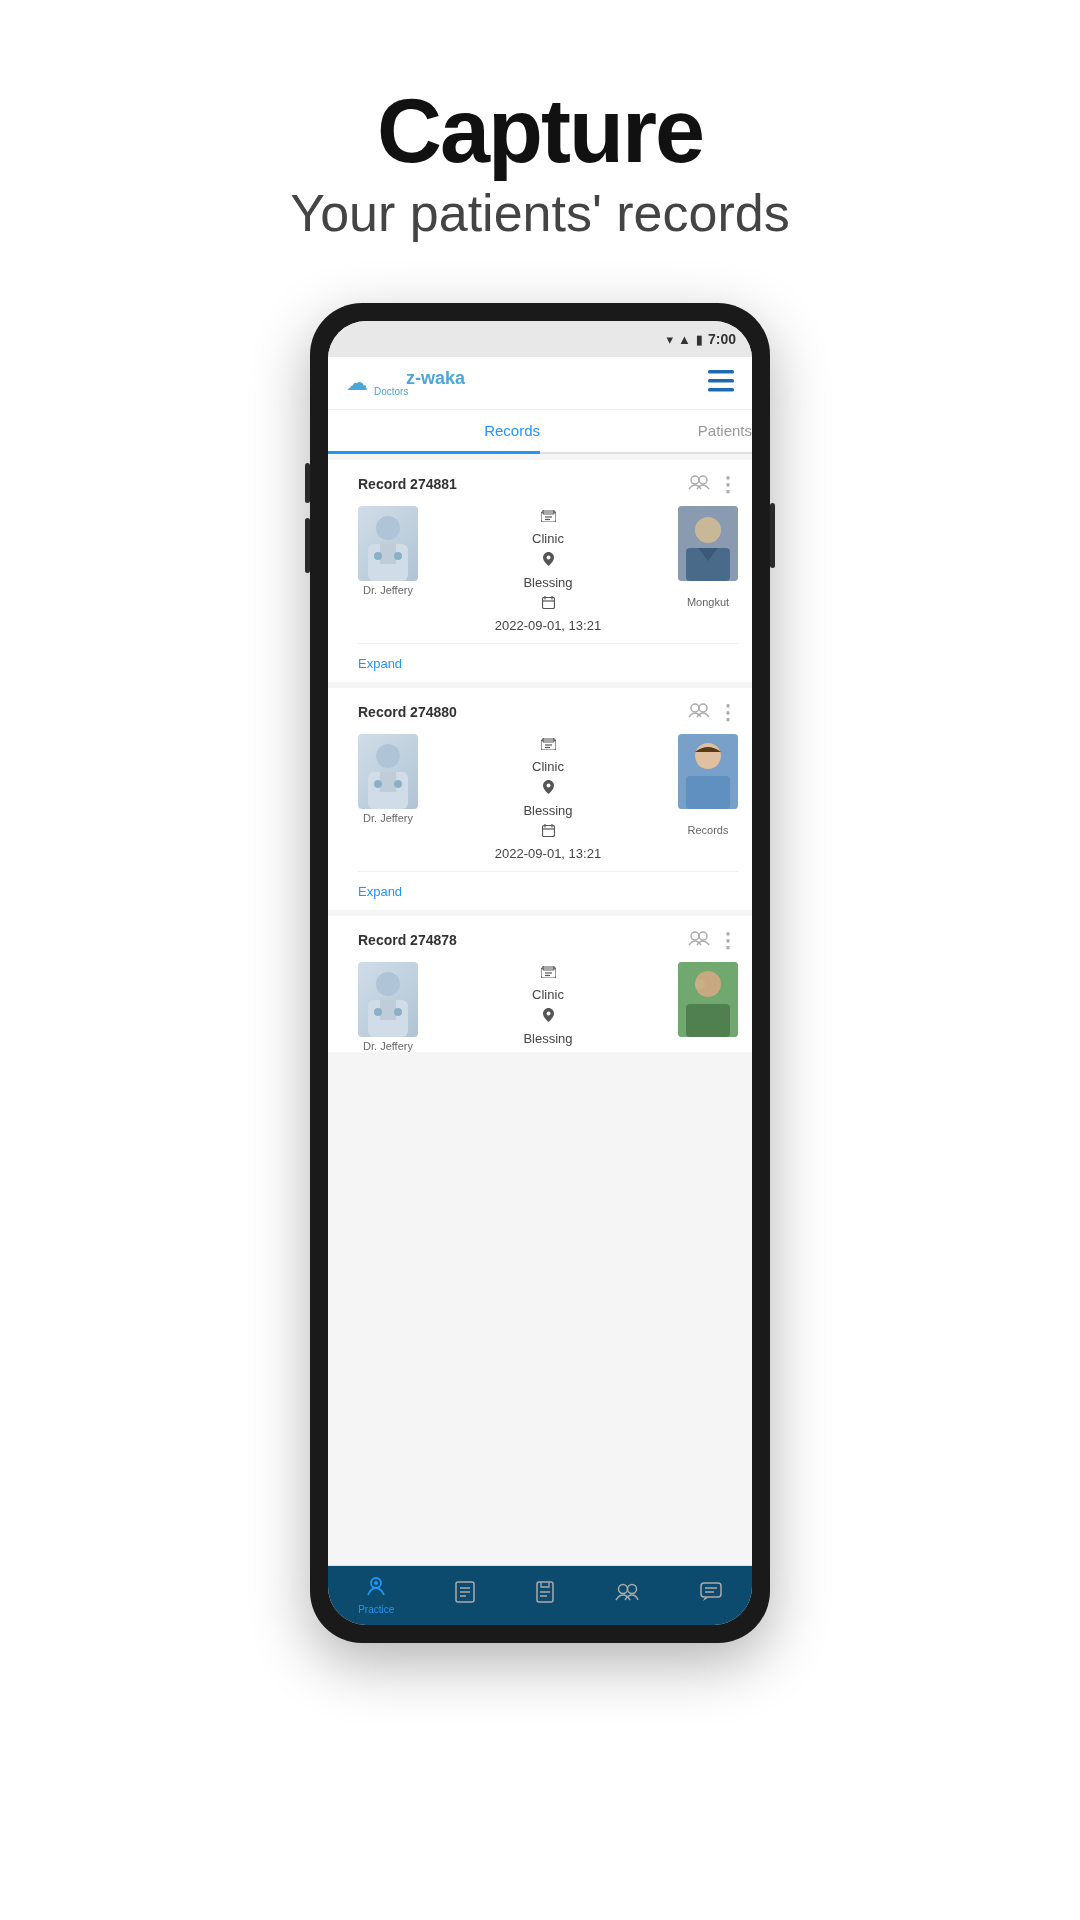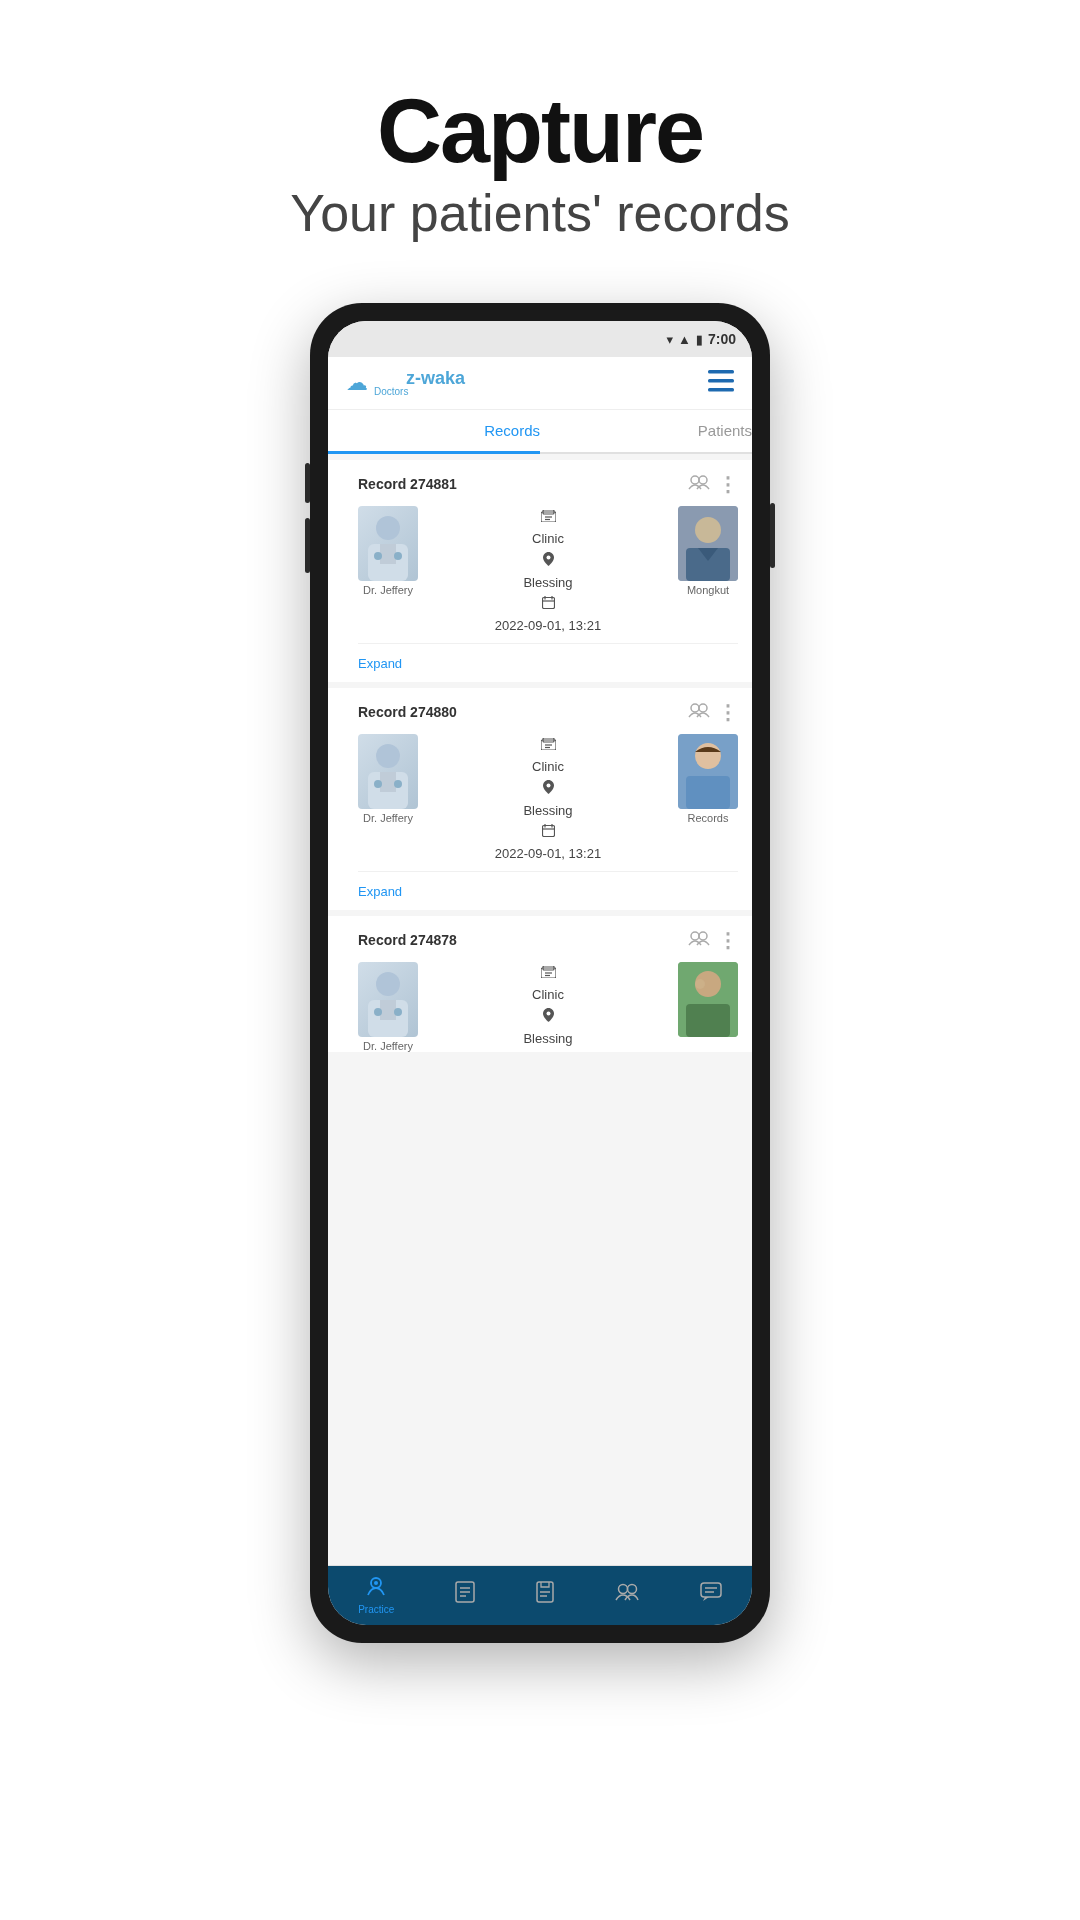--- a/index.html
+++ b/index.html
@@ -264,21 +264,21 @@
       overflow: hidden;
       background: #d0e8f0;
       display: flex;
       align-items: center;
       justify-content: center;
     }
     .patient-name {
       font-size: 11px;
       color: #666;
       text-align: center;
-      margin-top: 3px;
+      margin-top: 15px;
     }
 
     .expand-row {
       padding: 10px 0 10px 0;
       text-align: left;
       border-top: 1px solid #f0f0f0;
       margin-top: 10px;
     }
     .expand-btn {
       font-size: 13px;

